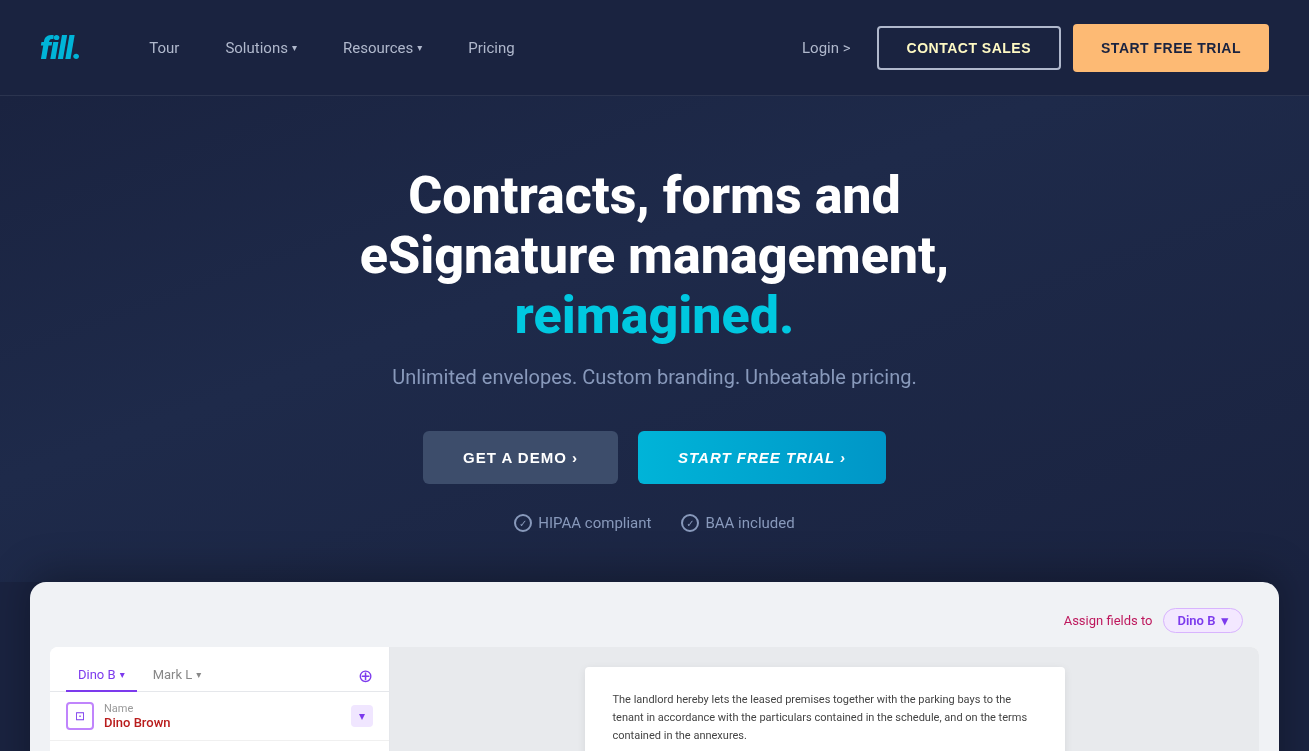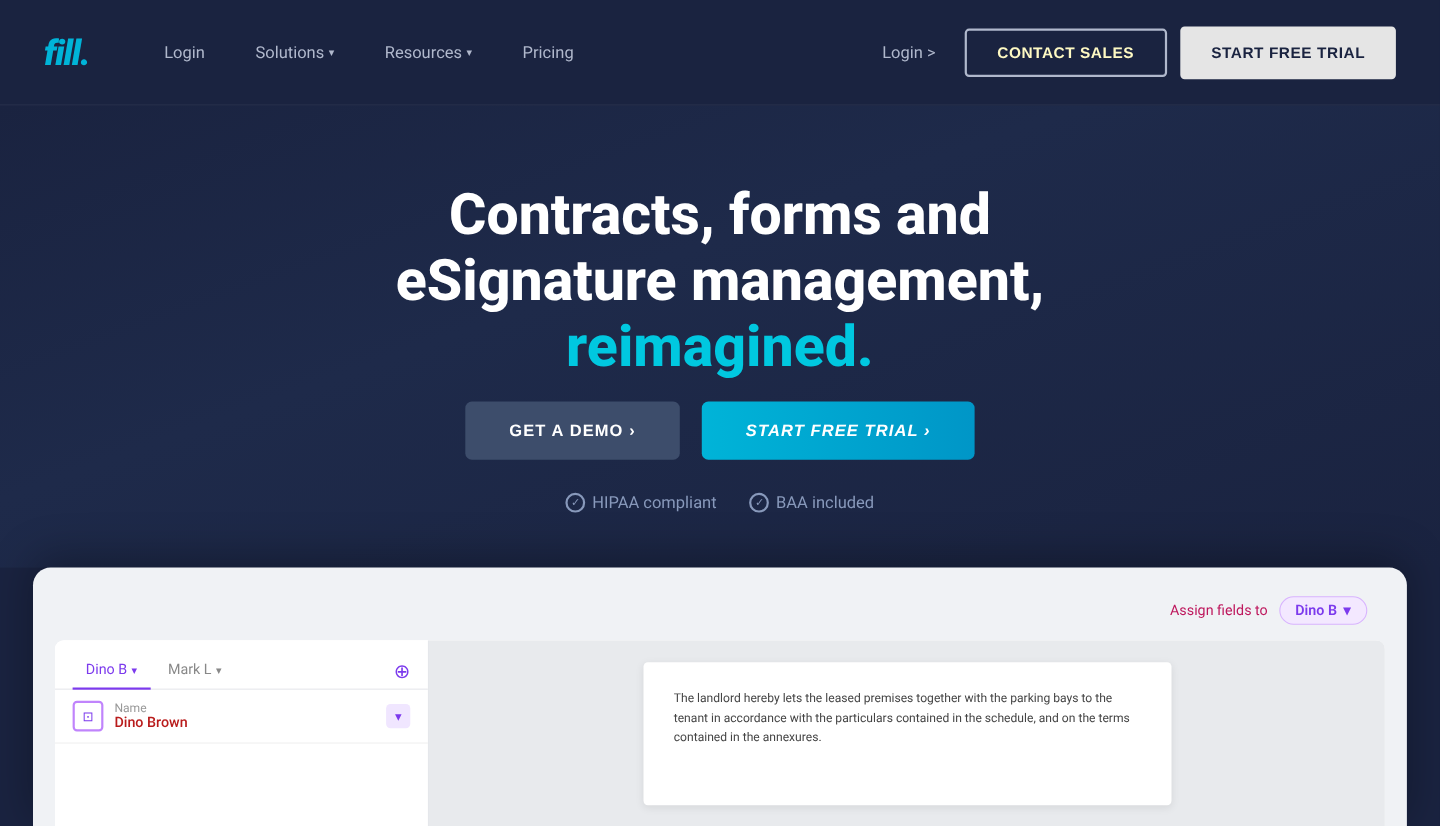--- a/index.html
+++ b/index.html
@@ -60,21 +60,21 @@
       color: #fef9c3;
       padding: 12px 28px;
       font-size: 14px;
       font-weight: 700;
       letter-spacing: 0.5px;
       cursor: pointer;
       border-radius: 4px;
       text-transform: uppercase;
     }
     .btn-trial-nav {
-      background: #e5e5e5;
+      background: #fdba74;
       color: #1a2340;
       padding: 16px 28px;
       font-size: 14px;
       font-weight: 800;
       letter-spacing: 0.5px;
       cursor: pointer;
       border: none;
       border-radius: 4px;
       text-transform: uppercase;
     }
@@ -310,21 +310,21 @@
   </style>
 </head>
 <body>
 
 <nav class="navbar">
   <div class="logo">
     <span>fill.</span>
   </div>
   <div class="nav-links">
     <a class="nav-link">
-      <span>Login</span>
+      <span>Tour</span>
     </a>
     <a class="nav-link">
       <span>Solutions</span>
       <span class="chevron">▾</span>
     </a>
     <a class="nav-link">
       <span>Resources</span>
       <span class="chevron">▾</span>
     </a>
     <a class="nav-link">
@@ -343,20 +343,23 @@
     </button>
   </div>
 </nav>
 
 <section class="hero">
   <h1 class="hero-title">
     <span>Contracts, forms and</span><br>
     <span>eSignature management,</span>
     <span class="accent">reimagined.</span>
   </h1>
+  <p class="hero-subtitle">
+    <span>Unlimited envelopes. Custom branding. Unbeatable pricing.</span>
+  </p>
   <div class="hero-buttons">
     <button class="btn-demo">
       <span>GET A DEMO  ›</span>
     </button>
     <button class="btn-free-trial">
       <span>START FREE TRIAL  ›</span>
     </button>
   </div>
   <div class="hero-badges">
     <div class="badge-item">

